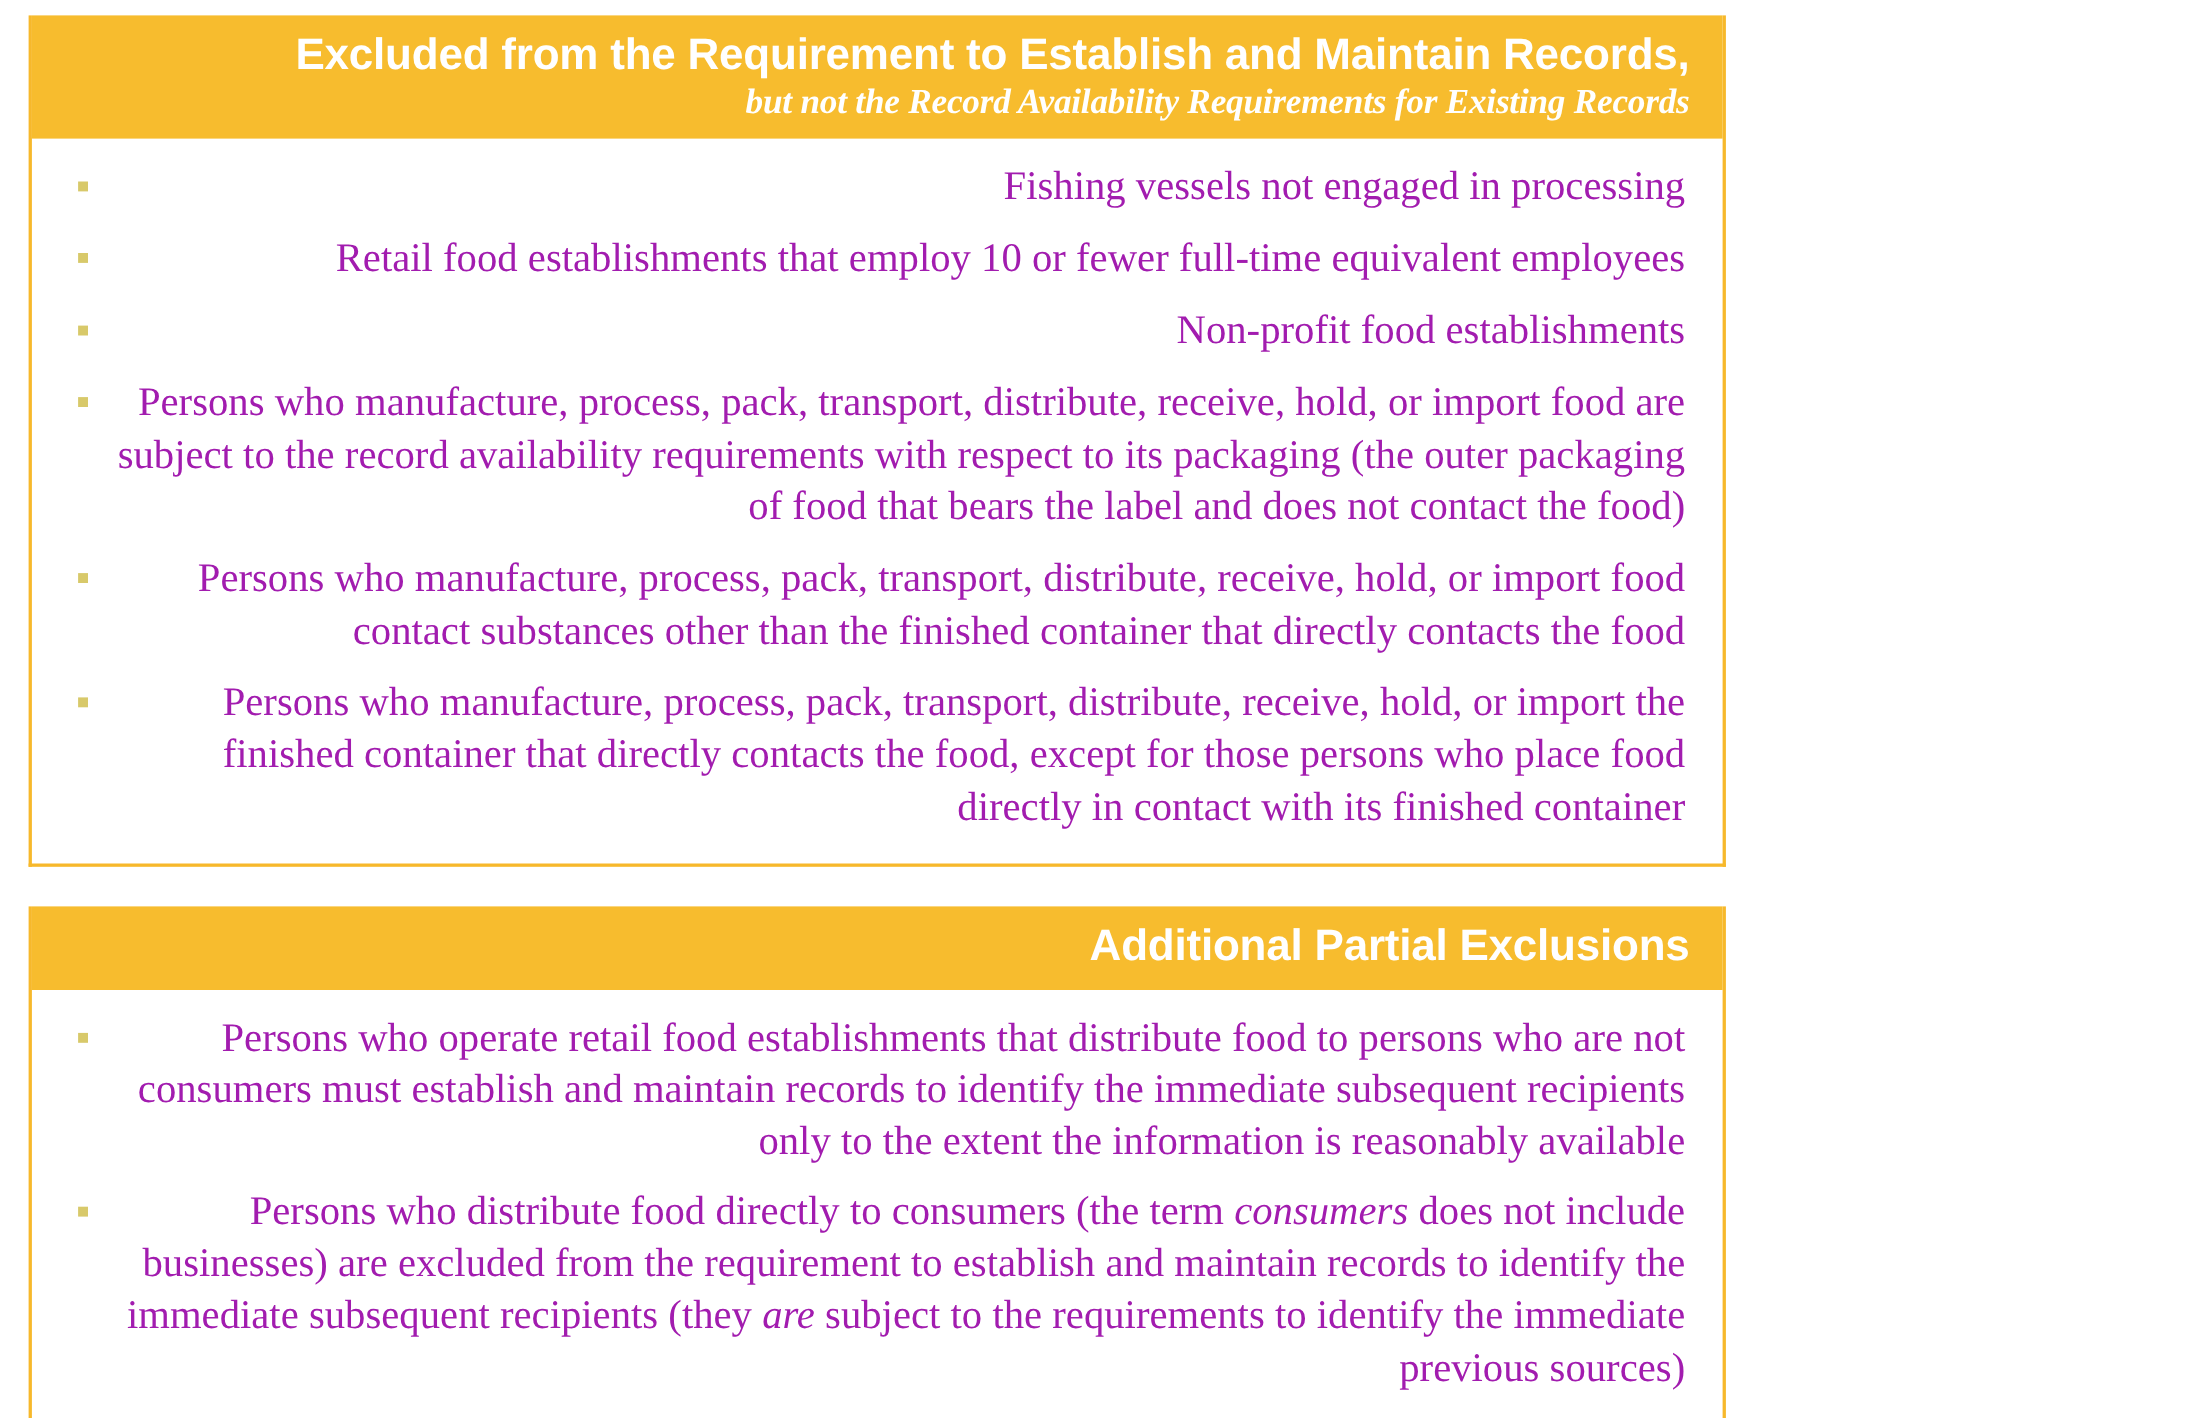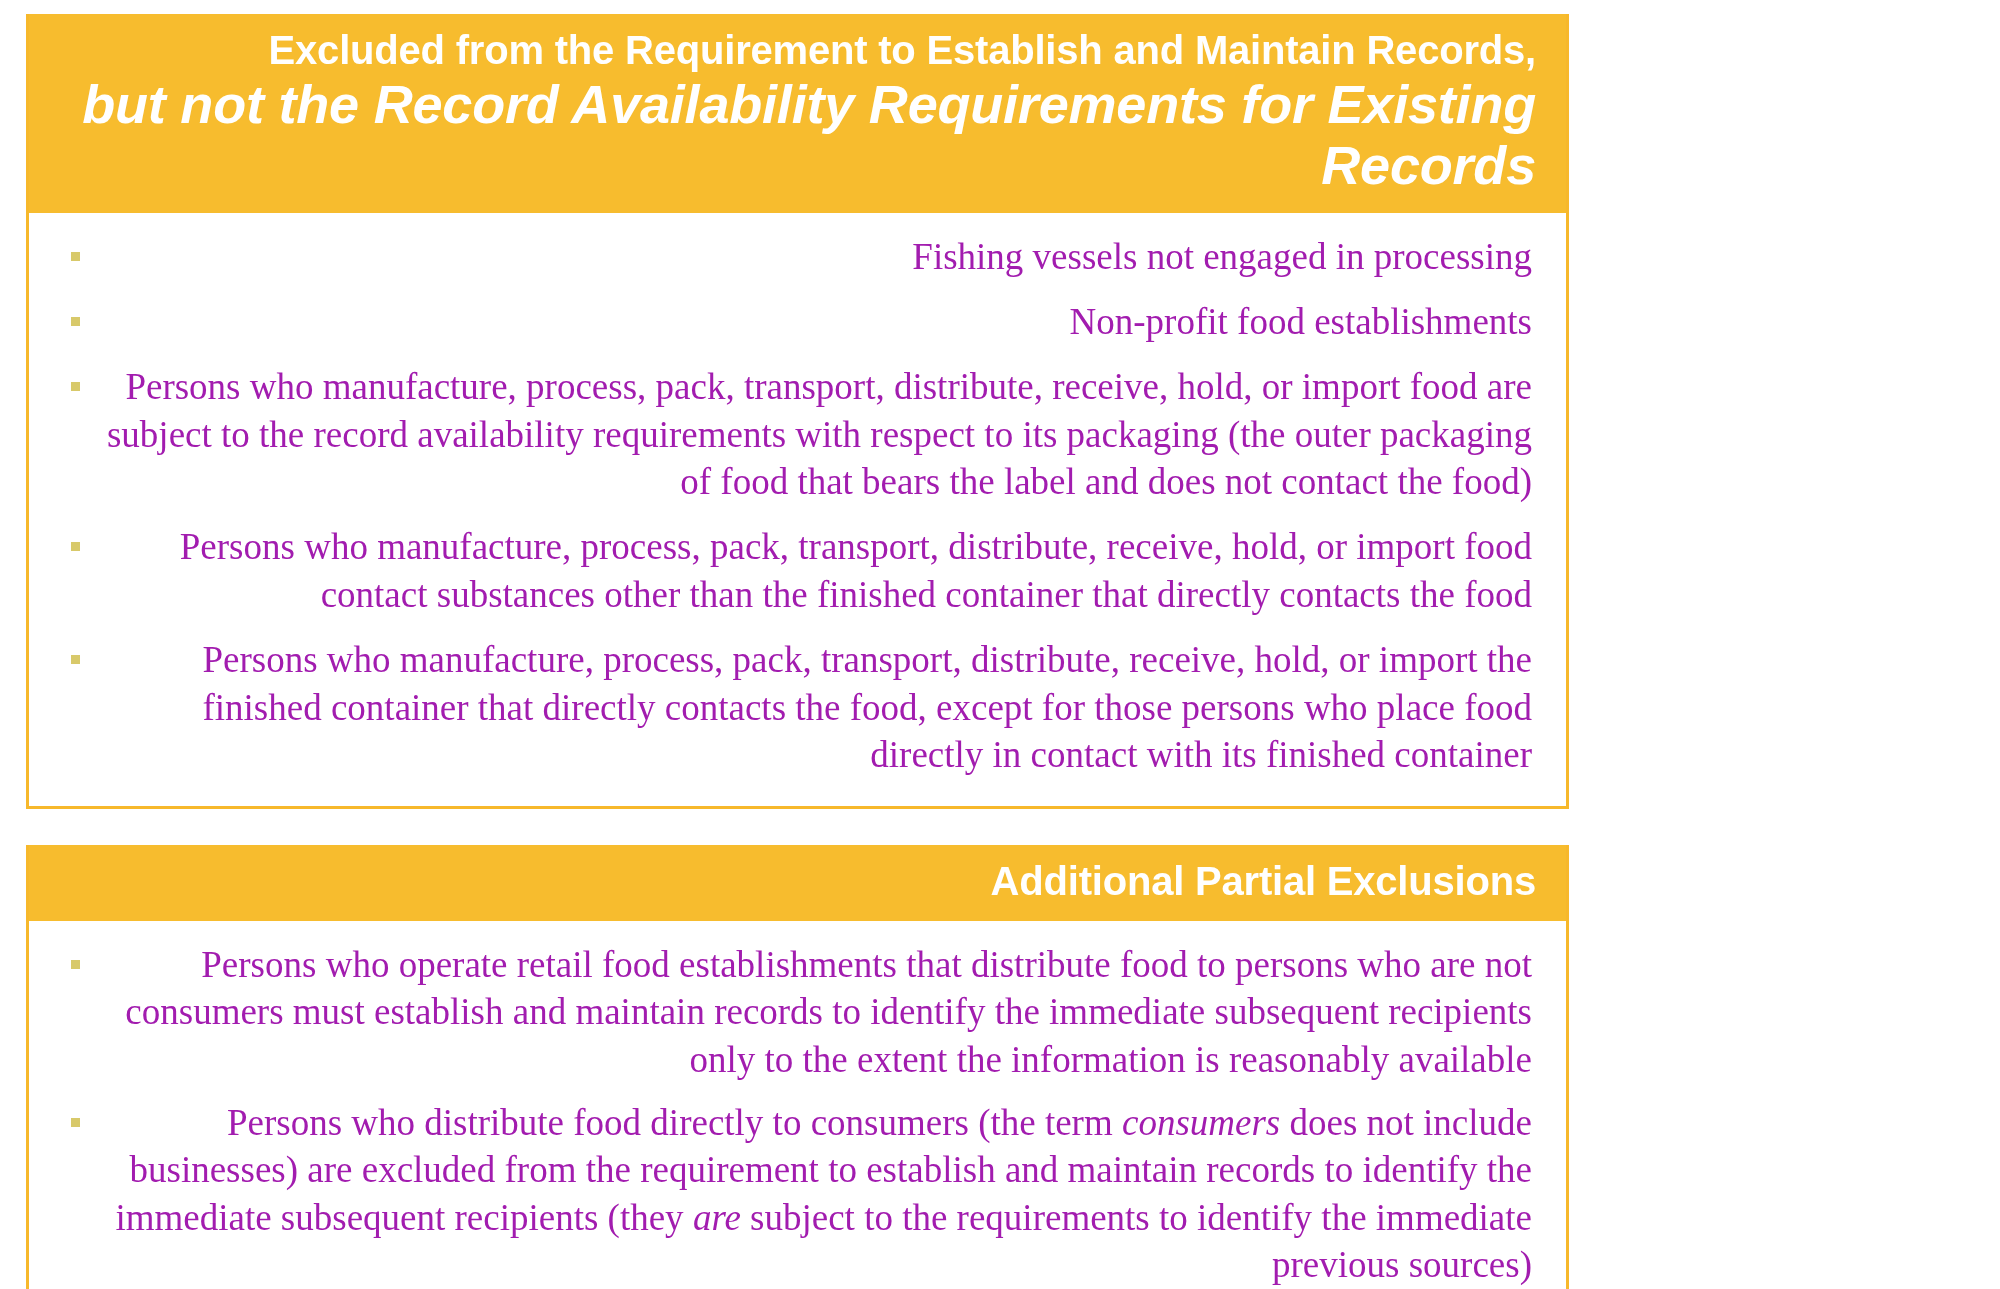--- a/index.html
+++ b/index.html
@@ -37,23 +37,24 @@
   }
   .panel-header .line1 {
     font-weight: bold;
     font-size: 40px;
     line-height: 1.14;
     letter-spacing: -0.2px;
   }
   .panel-header .line2 {
     font-weight: bold;
     font-style: italic;
-    font-size: 54px;
+    font-size: 32px;
     line-height: 1.14;
     letter-spacing: -0.2px;
+    font-family: Liberation Serif, serif;
   }
   .panel-header.single .line1 {
     font-size: 40px;
   }
   .panel-body {
     padding: 20px 34px 24px 34px;
   }
   ul.bullets {
     list-style: none;
     margin: 0;
@@ -92,20 +93,21 @@
 <div class="page">
 
   <section class="panel">
     <div class="panel-header">
       <div class="line1">Excluded from the Requirement to Establish and Maintain Records,</div>
       <div class="line2">but not the Record Availability Requirements for Existing Records</div>
     </div>
     <div class="panel-body">
       <ul class="bullets">
         <li>Fishing vessels not engaged in processing</li>
+        <li>Retail food establishments that employ 10 or fewer full-time equivalent employees</li>
         <li>Non-profit food establishments</li>
         <li>Persons who manufacture, process, pack, transport, distribute, receive, hold, or import food are subject to the record availability requirements with respect to its packaging (the outer packaging of food that bears the label and does not contact the food)</li>
         <li>Persons who manufacture, process, pack, transport, distribute, receive, hold, or import food contact substances other than the finished container that directly contacts the food</li>
         <li>Persons who manufacture, process, pack, transport, distribute, receive, hold, or import the finished container that directly contacts the food, except for those persons who place food directly in contact with its finished container</li>
       </ul>
     </div>
   </section>
 
   <section class="panel">
     <div class="panel-header single">

